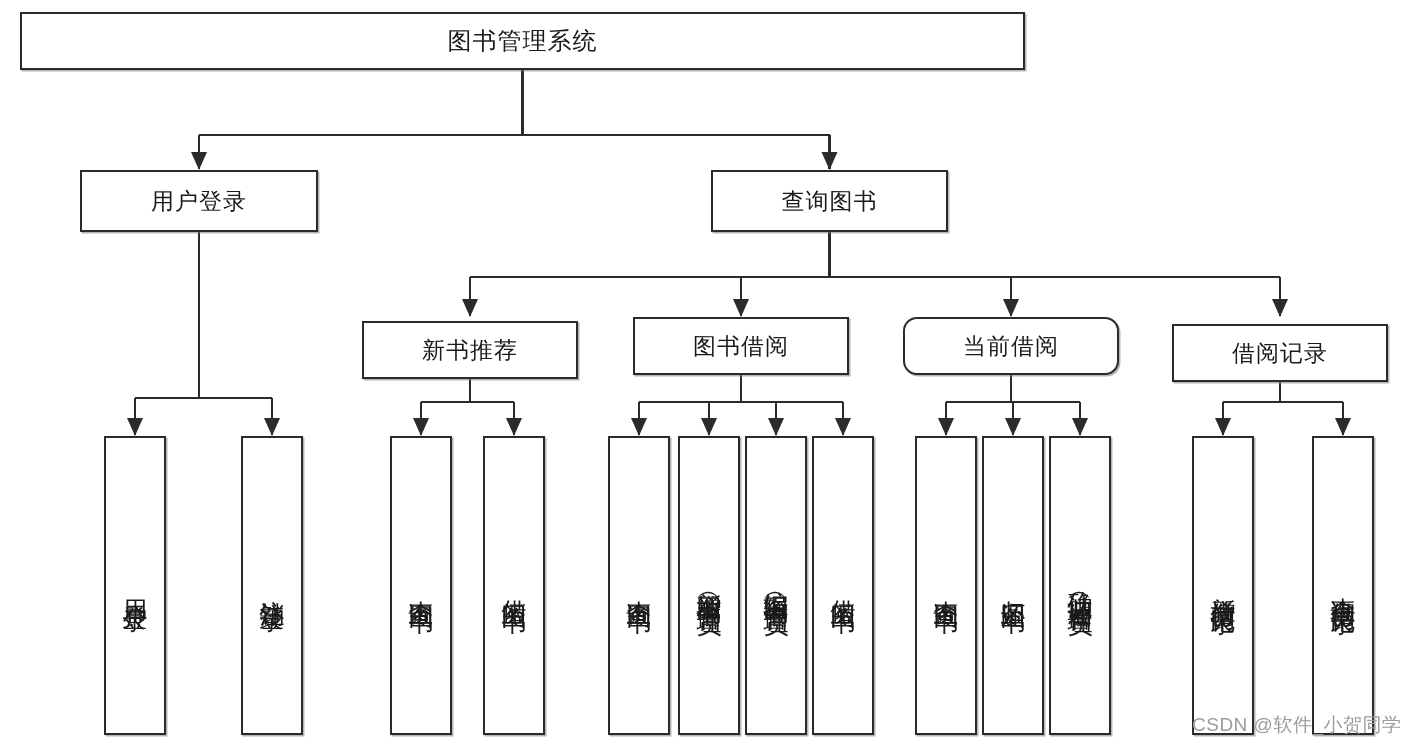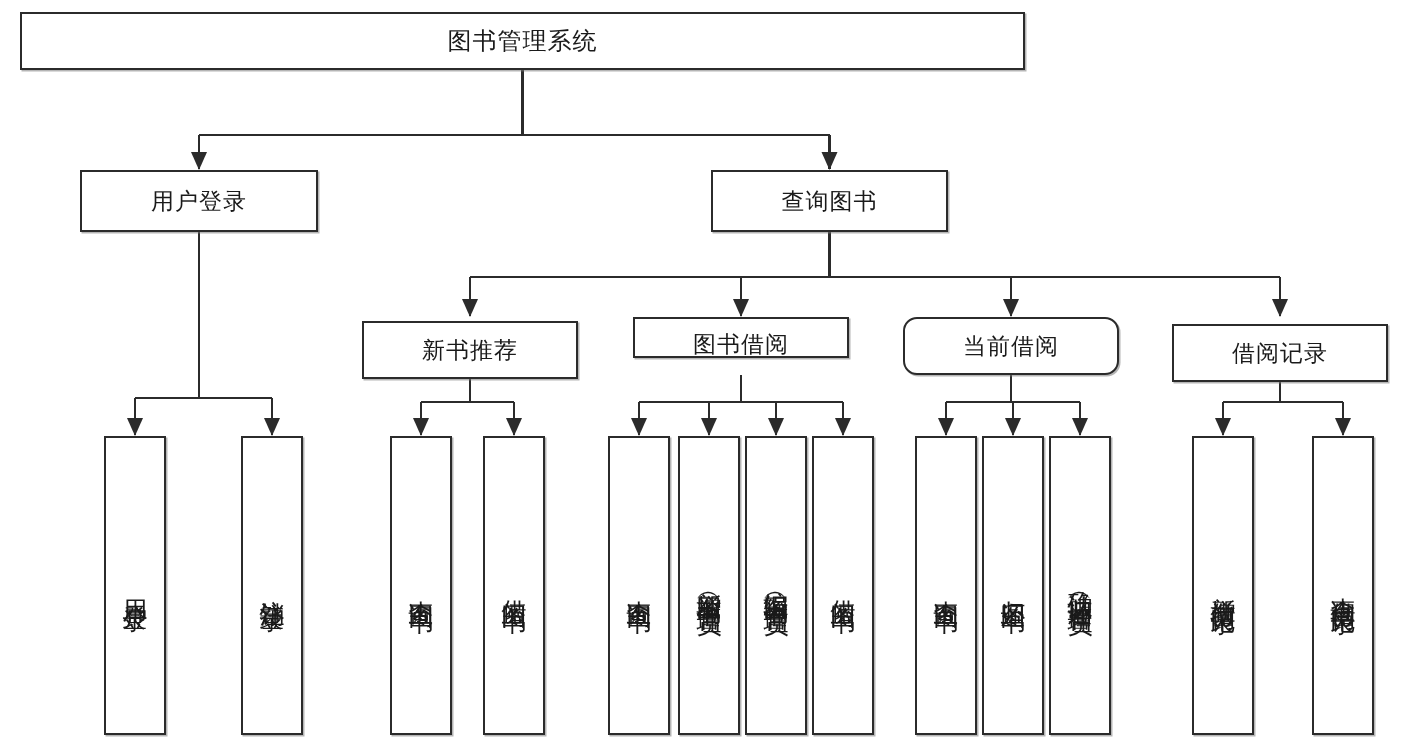--- a/index.html
+++ b/index.html
@@ -138,21 +138,21 @@
       </div>
       <div class="node horiz" style="left: 80px; top: 170px; width: 238px; height: 62px;">
         <span class="label">用户登录</span>
       </div>
       <div class="node horiz" style="left: 711px; top: 170px; width: 237px; height: 62px;">
         <span class="label">查询图书</span>
       </div>
       <div class="node horiz" style="left: 362px; top: 321px; width: 216px; height: 58px;">
         <span class="label">新书推荐</span>
       </div>
-      <div class="node horiz" style="left: 633px; top: 317px; width: 216px; height: 41px; align-items: flex-end;">
+      <div class="node horiz" style="left: 633px; top: 317px; width: 216px; height: 58px;">
         <span class="label">图书借阅</span>
       </div>
       <div class="node horiz" style="left: 903px; top: 317px; width: 216px; height: 58px; border-radius: 14px;">
         <span class="label">当前借阅</span>
       </div>
       <div class="node horiz" style="left: 1172px; top: 317px; width: 216px; height: 58px; margin-top: 7px;">
         <span class="label">借阅记录</span>
       </div>
       <div class="node vert" style="left: 104px; top: 436px; width: 62px; height: 299px;">
         <span class="label">用户登录</span>
@@ -187,13 +187,14 @@
       <div class="node vert" style="left: 1049px; top: 436px; width: 62px; height: 299px;">
         <span class="label">确认归还（管理员）</span>
       </div>
       <div class="node vert" style="left: 1192px; top: 436px; width: 62px; height: 299px;">
         <span class="label">新增借阅记录</span>
       </div>
       <div class="node vert" style="left: 1312px; top: 436px; width: 62px; height: 299px;">
         <span class="label">查询借阅记录</span>
       </div>
     </div>
+  <div class="watermark" style="left: 1192px; top: 712px;">CSDN @软件_小贺同学</div>
 </div>
 
 </body></html>

